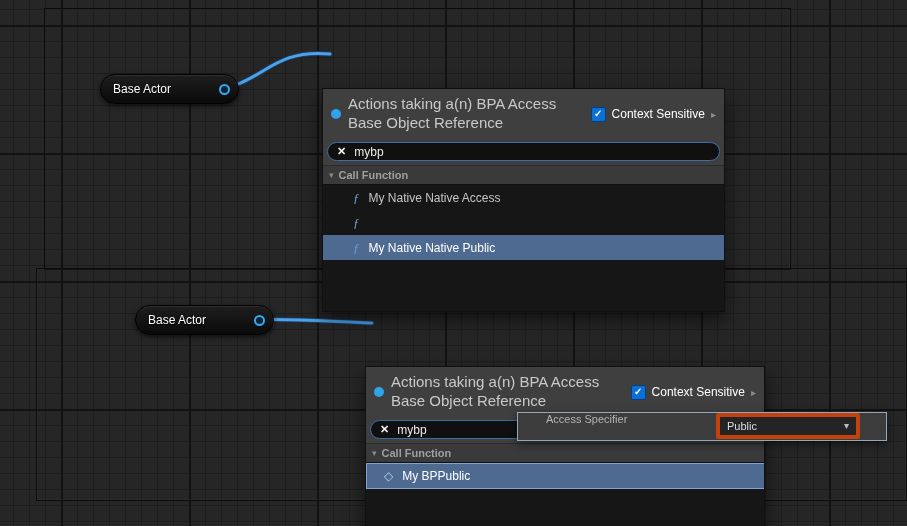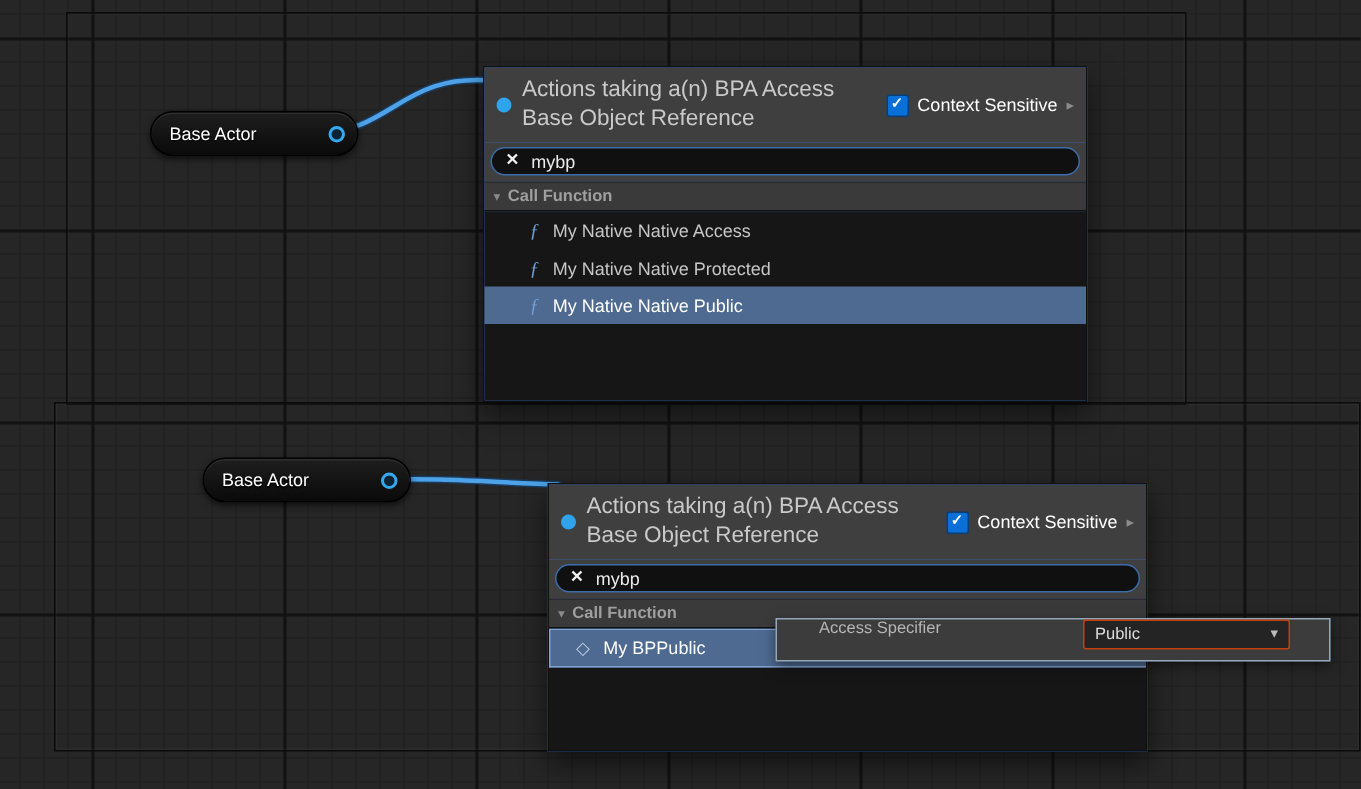--- a/index.html
+++ b/index.html
@@ -27,22 +27,23 @@
     box-shadow:inset 0 1px 0 rgba(255,255,255,0.08), 0 2px 5px rgba(0,0,0,0.6);
     color:#fff;font-size:12px;text-shadow:0 1px 1px #000;
   }
   #node-top{left:100px;top:74px;width:117px;}
   #node-bottom{left:135px;top:305px;width:117px;}
   .pin{width:7px;height:7px;border:2px solid #35a9f0;border-radius:50%;background:#0b2333;margin-left:9px;flex:0 0 auto;}
   .node-label{flex:1;}
 
   .menu{
     position:absolute;display:flex;flex-direction:column;
-    background:#3b82f6;border:1px solid #101010;
+    background:#f97316;border:1px solid #101010;
     box-shadow:0 8px 18px rgba(0,0,0,0.55);
+    margin-top:44px;
   }
   #menu-top{left:322px;top:44px;width:401px;height:222px;}
   #menu-bottom{left:365px;top:322px;width:398px;height:177px;}
   .menu-header{
     background:#3f3f3f;display:flex;align-items:center;
     padding:6px 8px;gap:7px;flex:0 0 38px;
   }
   .pin-dot{width:10px;height:10px;border-radius:50%;background:#2fa3ec;flex:0 0 auto;align-self:center;}
   .menu-title{flex:1;max-width:235px;color:#c9c9c9;font-size:15px;line-height:1.26;}
   .ctx{display:flex;align-items:center;gap:6px;margin-left:auto;}
@@ -77,21 +78,21 @@
   .item.outlined{box-shadow:inset 0 1px 0 #7fa3d4, inset 0 -1px 0 #7fa3d4, inset 1px 0 0 #7fa3d4;}
 
   .tooltip{
     position:absolute;left:517px;top:412px;width:368px;height:27px;
     background:#3c3c3c;border:1px solid #93a7bd;
     display:flex;align-items:flex-start;box-shadow:0 3px 8px rgba(0,0,0,0.5);
   }
   .tt-label{color:#b5b5b5;font-size:11px;margin-left:28px;}
   .dropdown{
     margin-left:auto;margin-right:26px;width:122px;height:18px;
-    background:#242424;border:1px solid #c2410c;border-radius:2px;
+    background:#242424;border:4px solid #c2410c;border-radius:2px;
     display:flex;align-items:center;justify-content:space-between;padding:0 7px;
   }
   .dd-value{color:#ddd;font-size:11px;}
   .dd-chev{color:#bbb;font-size:10px;line-height:1;}
 </style>
 </head>
 <body>
 
 <div class="graph-outline" id="outline-top"></div>
 <div class="graph-outline" id="outline-bottom"></div>
@@ -135,21 +136,20 @@
     <span class="tri">▾</span>
     <span class="cat-label">Call Function</span>
   </div>
   <div class="items">
     <div class="item">
       <span class="ficon">ƒ</span>
       <span class="item-label">My Native Native Access</span>
     </div>
     <div class="item">
       <span class="ficon">ƒ</span>
-      <span class="item-label">My Native Native Protected</span>
     </div>
     <div class="item selected">
       <span class="ficon">ƒ</span>
       <span class="item-label">My Native Native Public</span>
     </div>
   </div>
 </div>
 
 <div class="menu" id="menu-bottom">
   <div class="menu-header">

